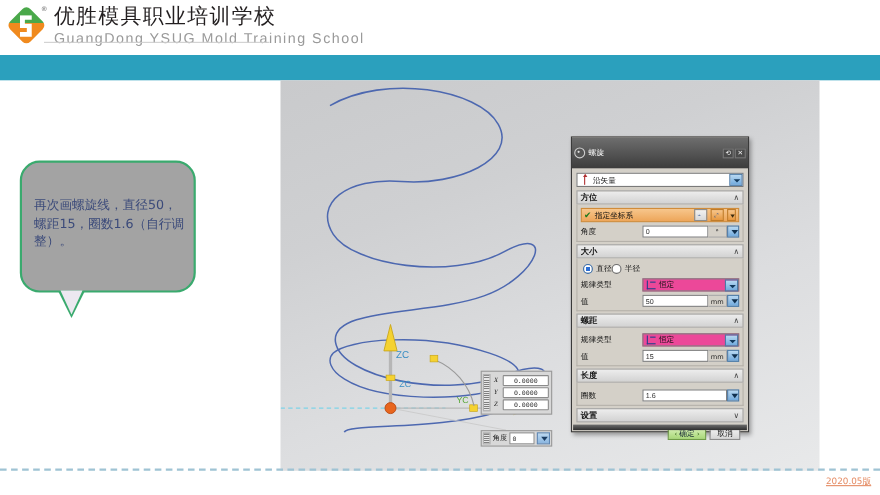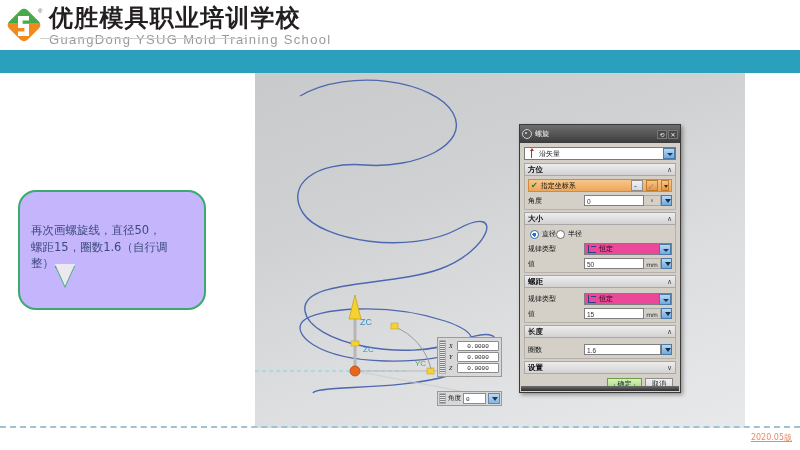--- a/index.html
+++ b/index.html
@@ -19,38 +19,37 @@
     background:linear-gradient(135deg,#4aa84a 0%,#4aa84a 45%,#f08a1e 45%,#f08a1e 100%);
   }
   .logo-mark .swoosh{
     position:absolute;left:10px;top:7px;width:11px;height:20px;
     background:#ffffff;
     clip-path:polygon(0% 0%,100% 0%,100% 22%,42% 22%,42% 40%,100% 40%,100% 100%,0% 100%,0% 78%,58% 78%,58% 60%,0% 60%);
   }
   .logo-reg{position:absolute;left:30px;top:-1px;font-size:6px;color:#555;}
   .logo-text{display:flex;flex-direction:column;line-height:1;}
   .logo-cn{
-    font-size:24px;font-weight:bold;color:#231f20;letter-spacing:1.2px;
+    font-size:19px;font-weight:normal;color:#231f20;letter-spacing:1.2px;
     font-family:"DejaVu Sans","Liberation Sans",sans-serif;
   }
   .logo-en{
     font-size:13px;color:#9a9a9a;letter-spacing:1.35px;margin-top:3px;
     font-family:"Liberation Sans",sans-serif;
   }
   .header-rule{position:absolute;left:40px;top:38px;width:205px;height:1px;background:#cfcfcf;}
 
   
   .band{position:absolute;left:0;top:50px;width:800px;height:23px;background:#2ba0bd;}
 
   
   .callout{
-    position:absolute;left:18px;top:146px;width:188px;height:120px;
-    background:#c4b5fd;border:2px solid #3aaa6e;border-radius:18px;
+    position:absolute;left:18px;top:146px;width:160px;height:120px;
+    background:#a3a3a3;border:2px solid #3aaa6e;border-radius:18px;
     box-sizing:border-box;
-    margin-top:44px;
   }
   .callout-text{
     position:absolute;left:11px;top:30px;width:140px;
     font-family:"DejaVu Sans","Liberation Sans",sans-serif;
     font-size:11.5px;line-height:16.5px;color:#3b4a7a;
   }
   .callout-tail{
     position:absolute;left:55px;top:264px;width:0;height:0;
     border-left:10px solid transparent;border-right:10px solid transparent;
     border-top:22px solid #ece8f0;
@@ -112,21 +111,21 @@
 
   
   .dlg{
     position:absolute;left:519px;top:124px;width:162px;height:269px;
     background:#d4d0c8;border:1px solid #3a3a3a;box-sizing:border-box;
     box-shadow:2px 2px 4px rgba(0,0,0,.35);
     font-family:"DejaVu Sans","Liberation Sans",sans-serif;
   }
   .dlg-title{
     height:12px;background:linear-gradient(#6e6e6e,#3c3c3c);
-    display:flex;align-items:center;padding:3px 2px;color:#fff;
+    display:flex;align-items:center;padding:8px 2px;color:#fff;
   }
   .dlg-icon{
     width:8px;height:8px;border-radius:50%;border:1px solid #cfcfcf;
     background:#555;margin-right:3px;position:relative;flex:none;
   }
   .dlg-icon:after{content:"";position:absolute;left:2px;top:2px;width:2px;height:2px;background:#ddd;border-radius:50%;}
   .dlg-title-txt{font-size:7px;flex:1;letter-spacing:.3px;}
   .dlg-btn{
     width:10px;height:9px;margin-left:1px;background:#4a4a4a;border:1px solid #777;
     color:#eee;font-size:6px;line-height:8px;text-align:center;box-sizing:border-box;

